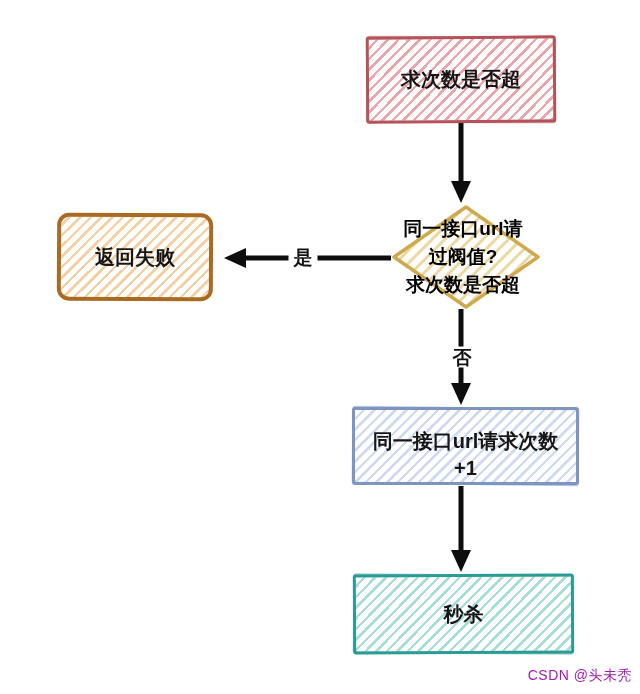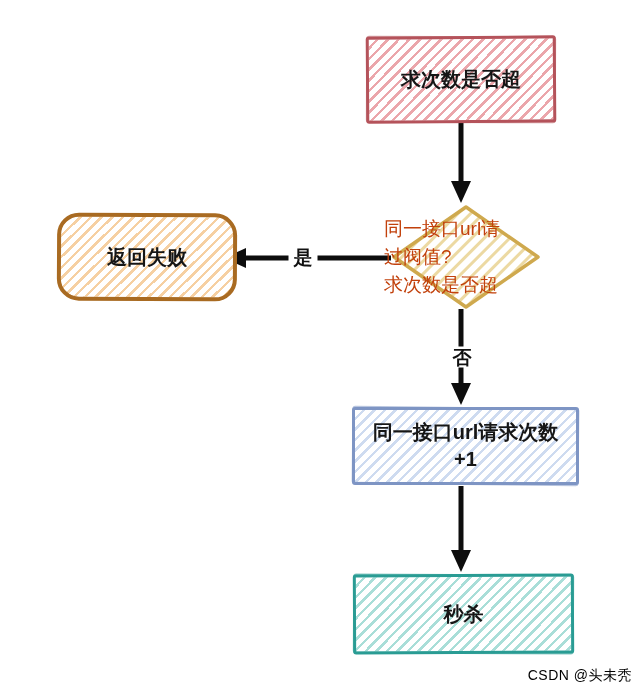--- a/index.html
+++ b/index.html
@@ -20,42 +20,42 @@
     font-weight:700;font-size:20px;line-height:27px;color:#161616;
     text-align:center;
   }
   
   .node::before{
     content:"";position:absolute;inset:-3px;border:2px solid var(--bc);
     border-radius:inherit;transform:rotate(0.6deg);opacity:.55;pointer-events:none;
   }
 
   .node-request{--bc:#b5535b;--hc:#eba6ab;left:366px;top:36px;width:190px;height:87px;border-radius:3px;transform:rotate(-0.4deg);}
-  .node-fail{--bc:#a96b22;--hc:#f6d0a2;left:57px;top:213px;width:180px;height:88px;border-radius:22px;border-width:4px;transform:rotate(0.3deg);}
-  .node-increment{--bc:#7e95c4;--hc:#cedbf0;left:352px;top:407px;width:227px;height:78px;border-radius:3px;}
+  .node-fail{--bc:#a96b22;--hc:#f6d0a2;left:57px;top:213px;width:156px;height:88px;border-radius:12px;border-width:4px;transform:rotate(0.3deg);}
+  .node-increment{--bc:#7e95c4;--hc:#cedbf0;left:352px;top:407px;width:227px;height:78px;border-radius:3px;justify-content:flex-end;}
   .node-seckill{--bc:#2a9c94;--hc:#a9ded8;left:353px;top:574px;width:221px;height:80px;border-radius:3px;transform:rotate(-0.3deg);}
 
   .diamond-svg{position:absolute;left:390px;top:203px;z-index:2;}
   .diamond-text{
     position:absolute;left:384px;top:215px;width:158px;z-index:3;
-    text-align:left;font-weight:400;font-size:19px;line-height:28px;color:#c2410c;
+    text-align:center;font-weight:700;font-size:19px;line-height:28px;color:#000000;
   }
   .diamond-text span{display:block;}
 
   .edge-label{
     position:absolute;z-index:4;transform:translate(-50%,-50%);
     background:#ffffff;padding:1px 5px;
     font-weight:700;font-size:19px;line-height:1;color:#111111;
   }
   .label-yes{left:303px;top:257px;}
   .label-no{left:462px;top:357px;}
 
   .watermark{
     position:absolute;right:8px;top:667px;z-index:2;
-    font-size:14px;color:#000000;font-weight:400;letter-spacing:.5px;
+    font-size:14px;color:#a21caf;font-weight:400;letter-spacing:.5px;
   }
 </style>
 </head>
 <body>
 
 <div class="canvas">
 
   <svg class="arrows" width="640" height="694" viewBox="0 0 640 694">
     <g>
       <line x1="461" y1="123" x2="461" y2="183" stroke="#0d0d0d" stroke-width="5"></line>

